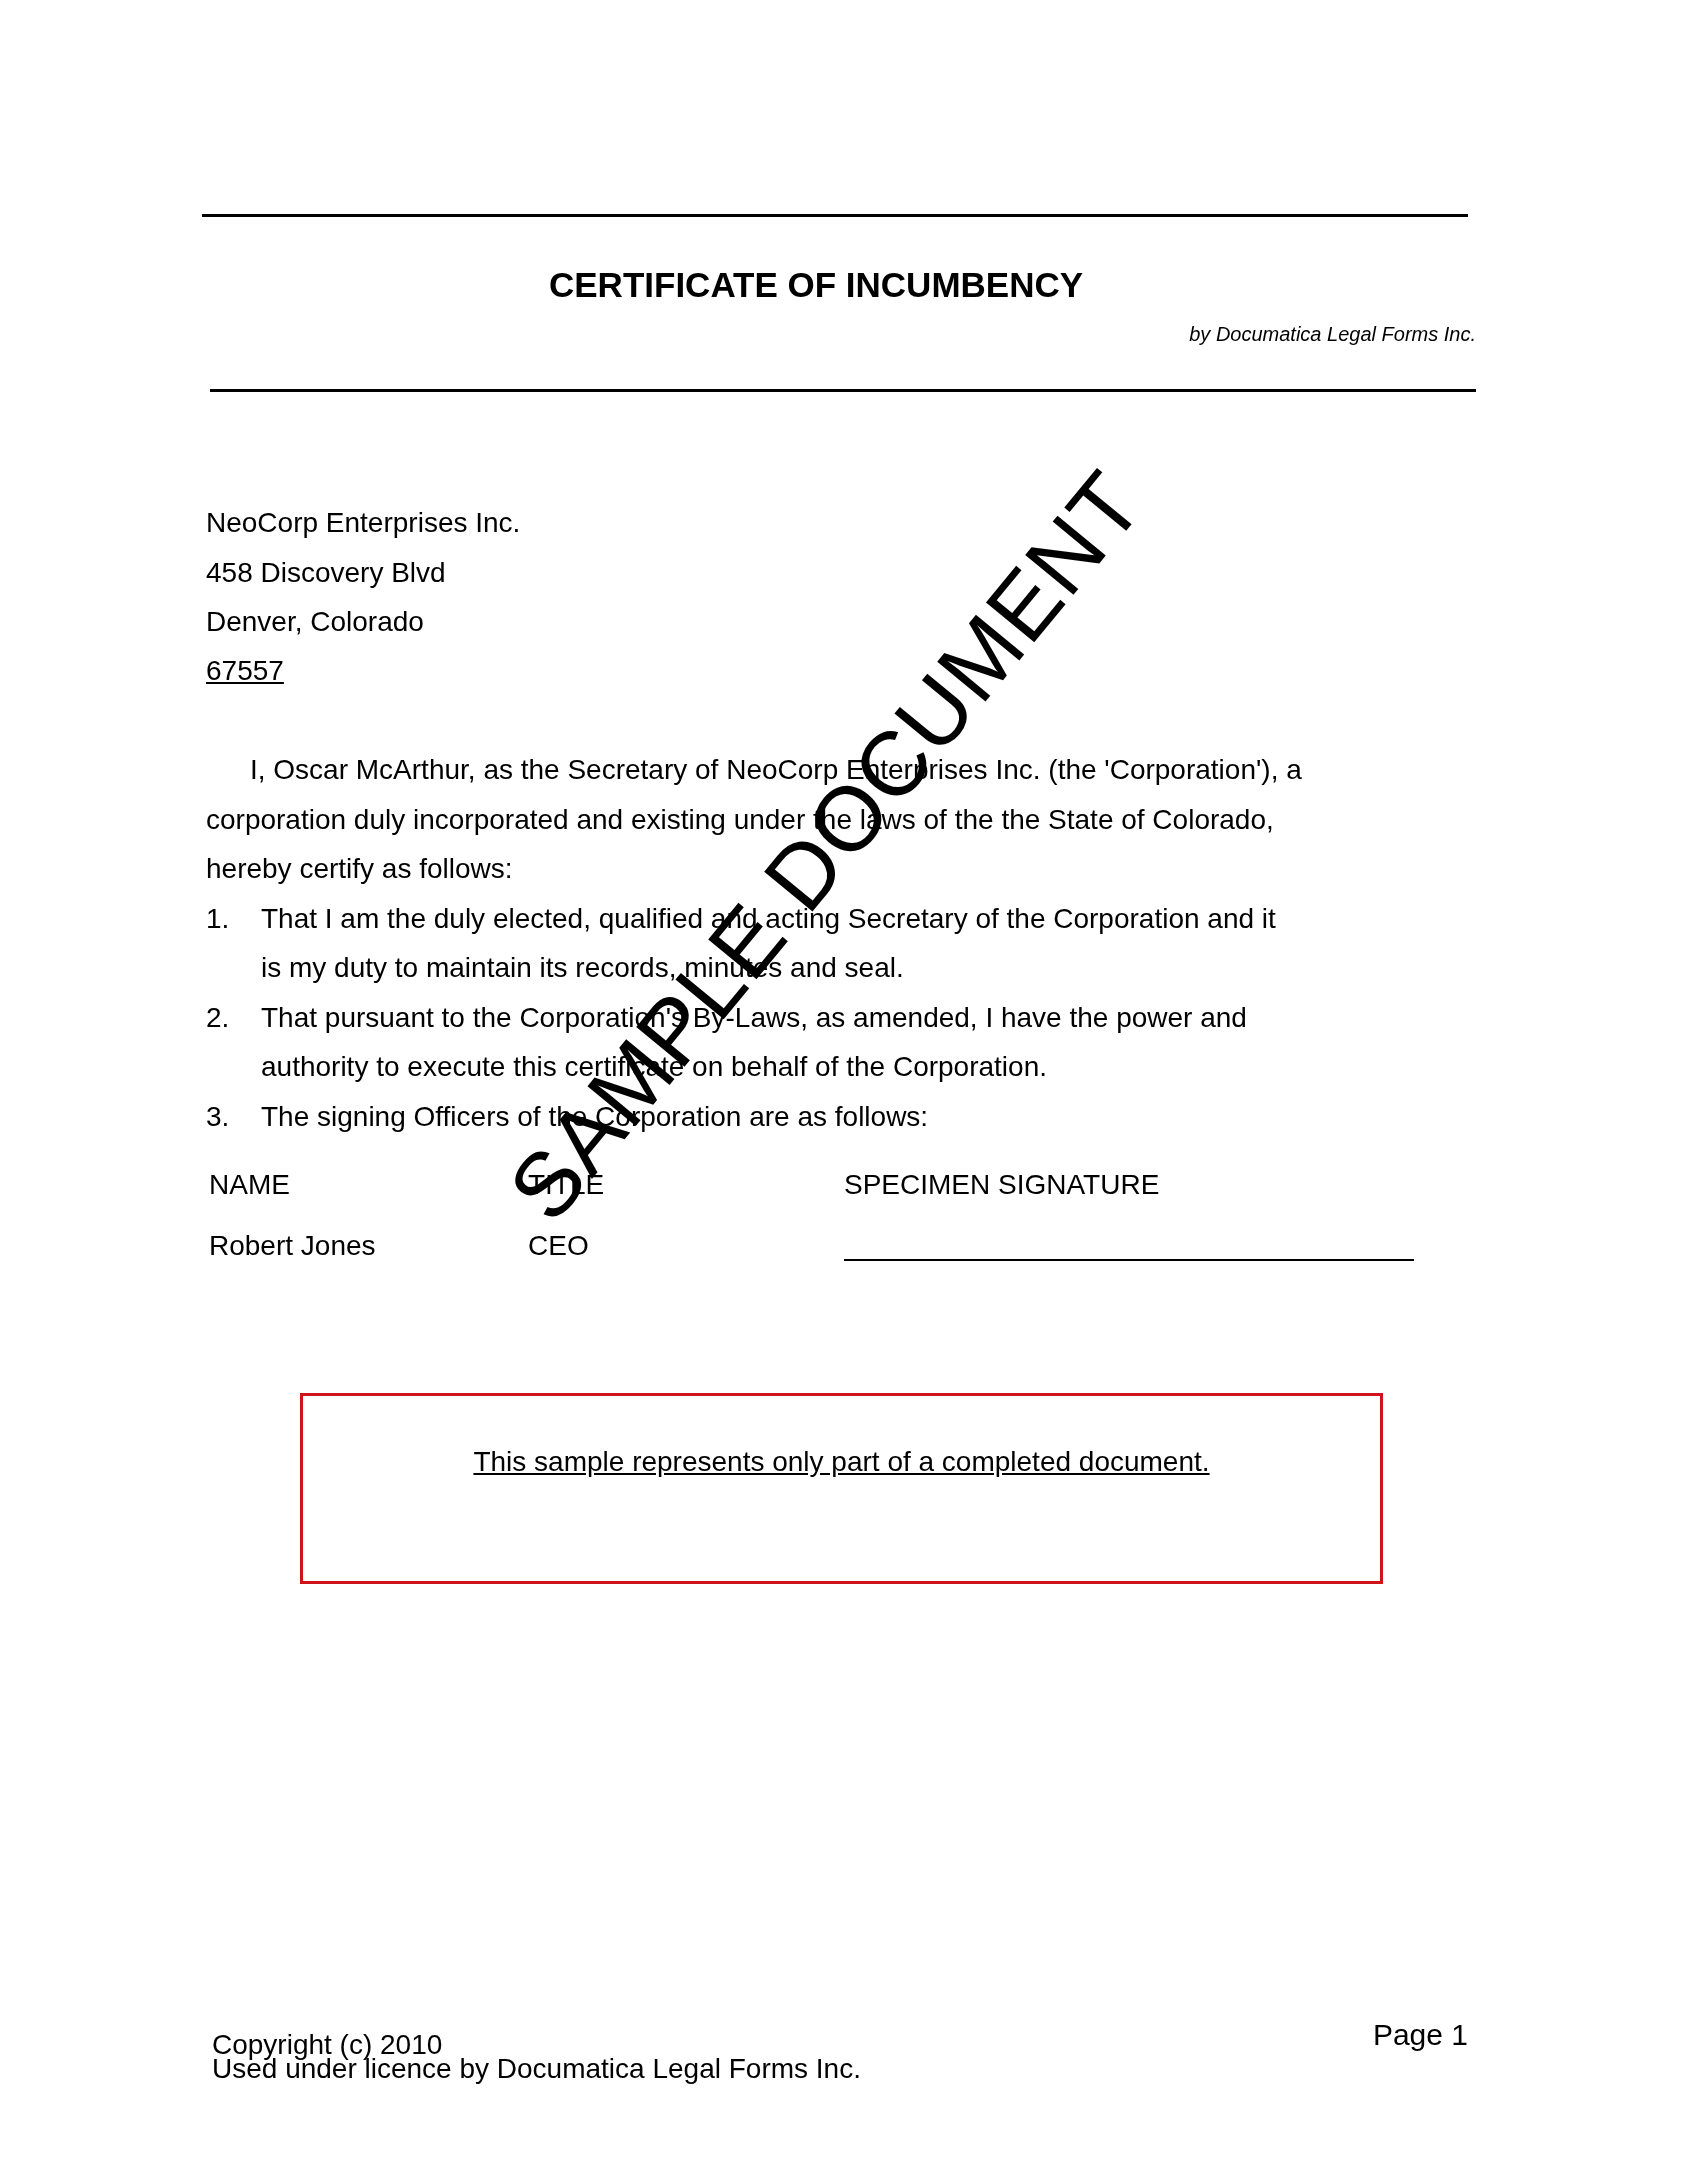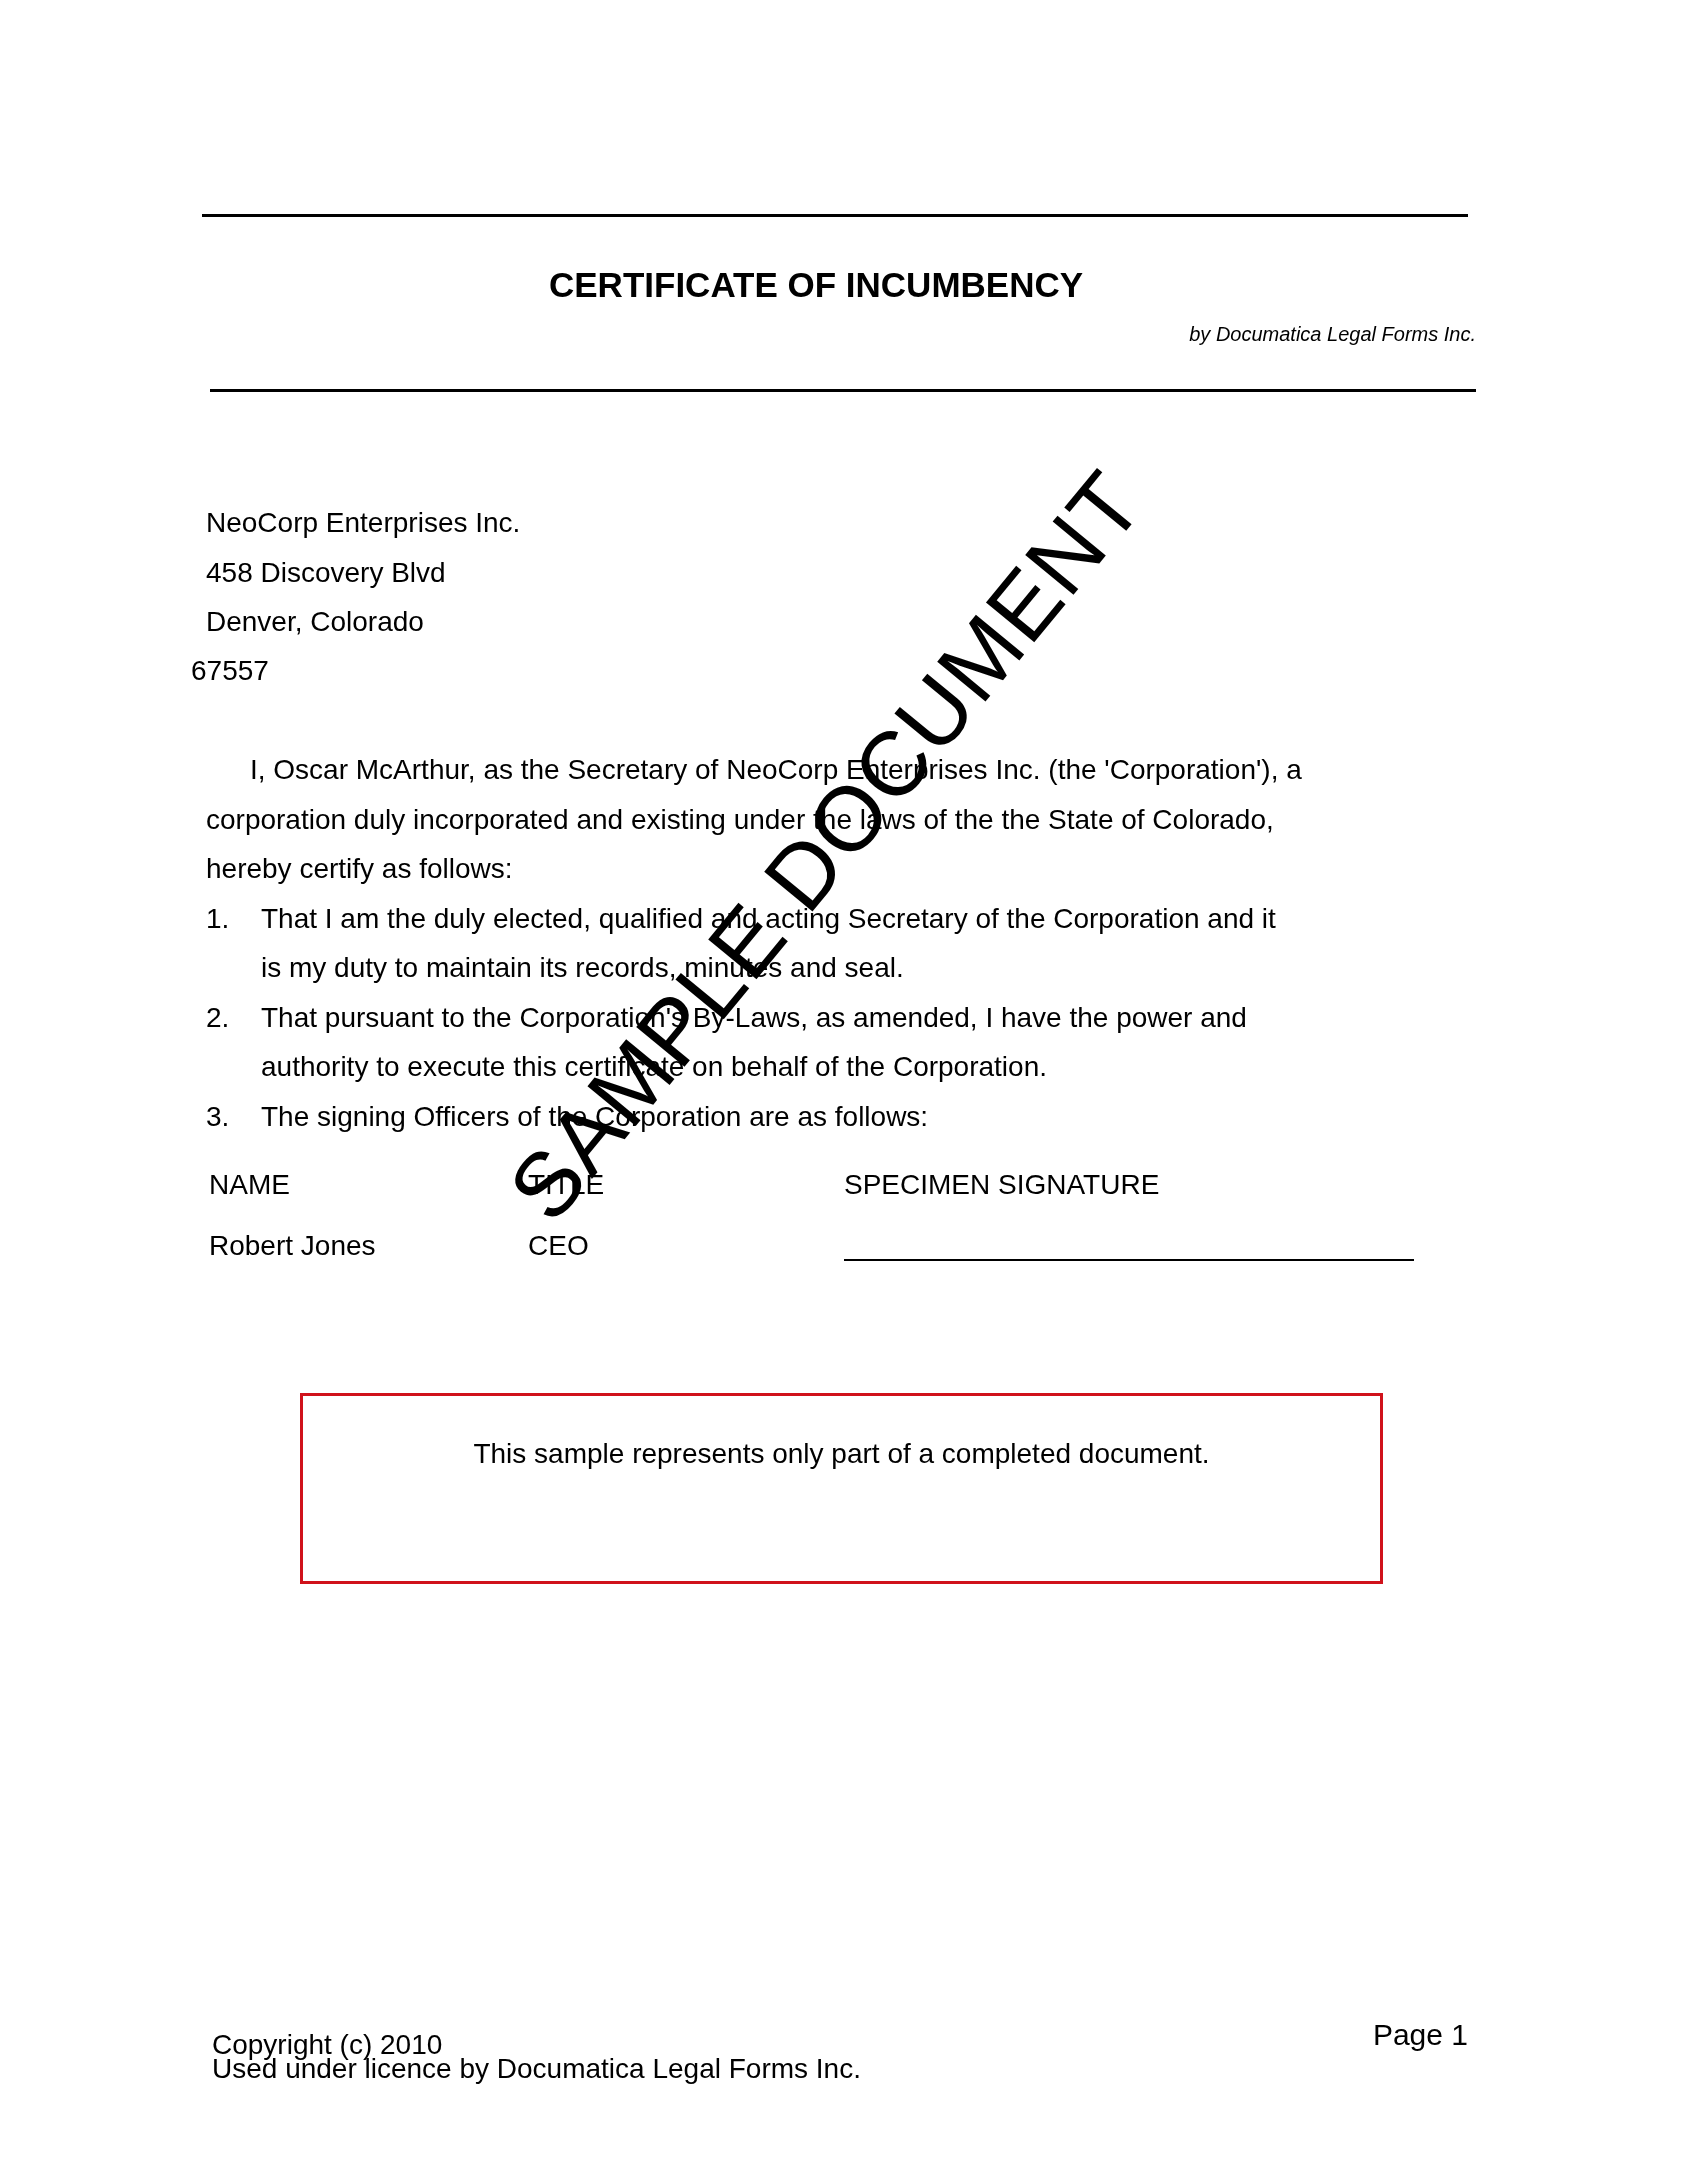--- a/index.html
+++ b/index.html
@@ -23,21 +23,21 @@
 <body>
 
 <div class="rule" style="left:202px; top:214px; width:1266px;"></div>
 <div class="abs title" style="left:549px; top:267px;">CERTIFICATE OF INCUMBENCY</div>
 <div class="abs subtitle" style="right:207px; top:324px;">by Documatica Legal Forms Inc.</div>
 <div class="rule" style="left:210px; top:389px; width:1266px;"></div>
 
 <div class="abs body-text" style="left:206px; top:509px;">NeoCorp Enterprises Inc.</div>
 <div class="abs body-text" style="left:206px; top:559px;">458 Discovery Blvd</div>
 <div class="abs body-text" style="left:206px; top:608px;">Denver, Colorado</div>
-<div class="abs body-text" style="left:191px; top:657px;">67557</div>
+<div class="abs body-text" style="left:206px; top:657px;text-decoration:underline;">67557</div>
 
 <div class="abs body-text" style="left:206px; top:756px;margin-left:44px;">I, Oscar McArthur, as the Secretary of NeoCorp Enterprises Inc. (the 'Corporation'), a</div>
 <div class="abs body-text" style="left:206px; top:806px;">corporation duly incorporated and existing under the laws of the the State of Colorado,</div>
 <div class="abs body-text" style="left:206px; top:855px;">hereby certify as follows:</div>
 
 <div class="abs num" style="left:206px; top:905px;">1.</div>
 <div class="abs body-text" style="left:261px; top:905px;">That I am the duly elected, qualified and acting Secretary of the Corporation and it</div>
 <div class="abs body-text" style="left:261px; top:954px;">is my duty to maintain its records, minutes and seal.</div>
 
 <div class="abs num" style="left:206px; top:1004px;">2.</div>
@@ -53,21 +53,21 @@
   <div class="abs body-text" style="left:844px; top:1171px;">SPECIMEN SIGNATURE</div>
 
   <div>
     <div class="abs body-text" style="left:209px; top:1232px;">Robert Jones</div>
     <div class="abs body-text" style="left:528px; top:1232px;">CEO</div>
     <div class="sig-line" style="left:844px; top:1259px; width:570px;"></div>
   </div>
 </div>
 
 <div class="notice-box" style="left:300px; top:1393px; width:1083px; height:191px;">
-  <div class="notice-line" style="top:44px;">This sample represents only part of a completed document.</div>
+  <div class="notice-line" style="top:52px;text-decoration:underline;">This sample represents only part of a completed document.</div>
 </div>
 
 <div class="watermark" style="left:493px; top:1178px; transform: rotate(-50.5deg);">SAMPLE DOCUMENT</div>
 
 <div class="abs footer-text" style="left:212px; top:2031px;">Copyright (c) 2010</div>
 <div class="abs footer-text" style="left:212px; top:2055px;">Used under licence by Documatica Legal Forms Inc.</div>
 <div class="abs page-num" style="right:215px; top:2020px;">Page 1</div>
 
 
 </body></html>

